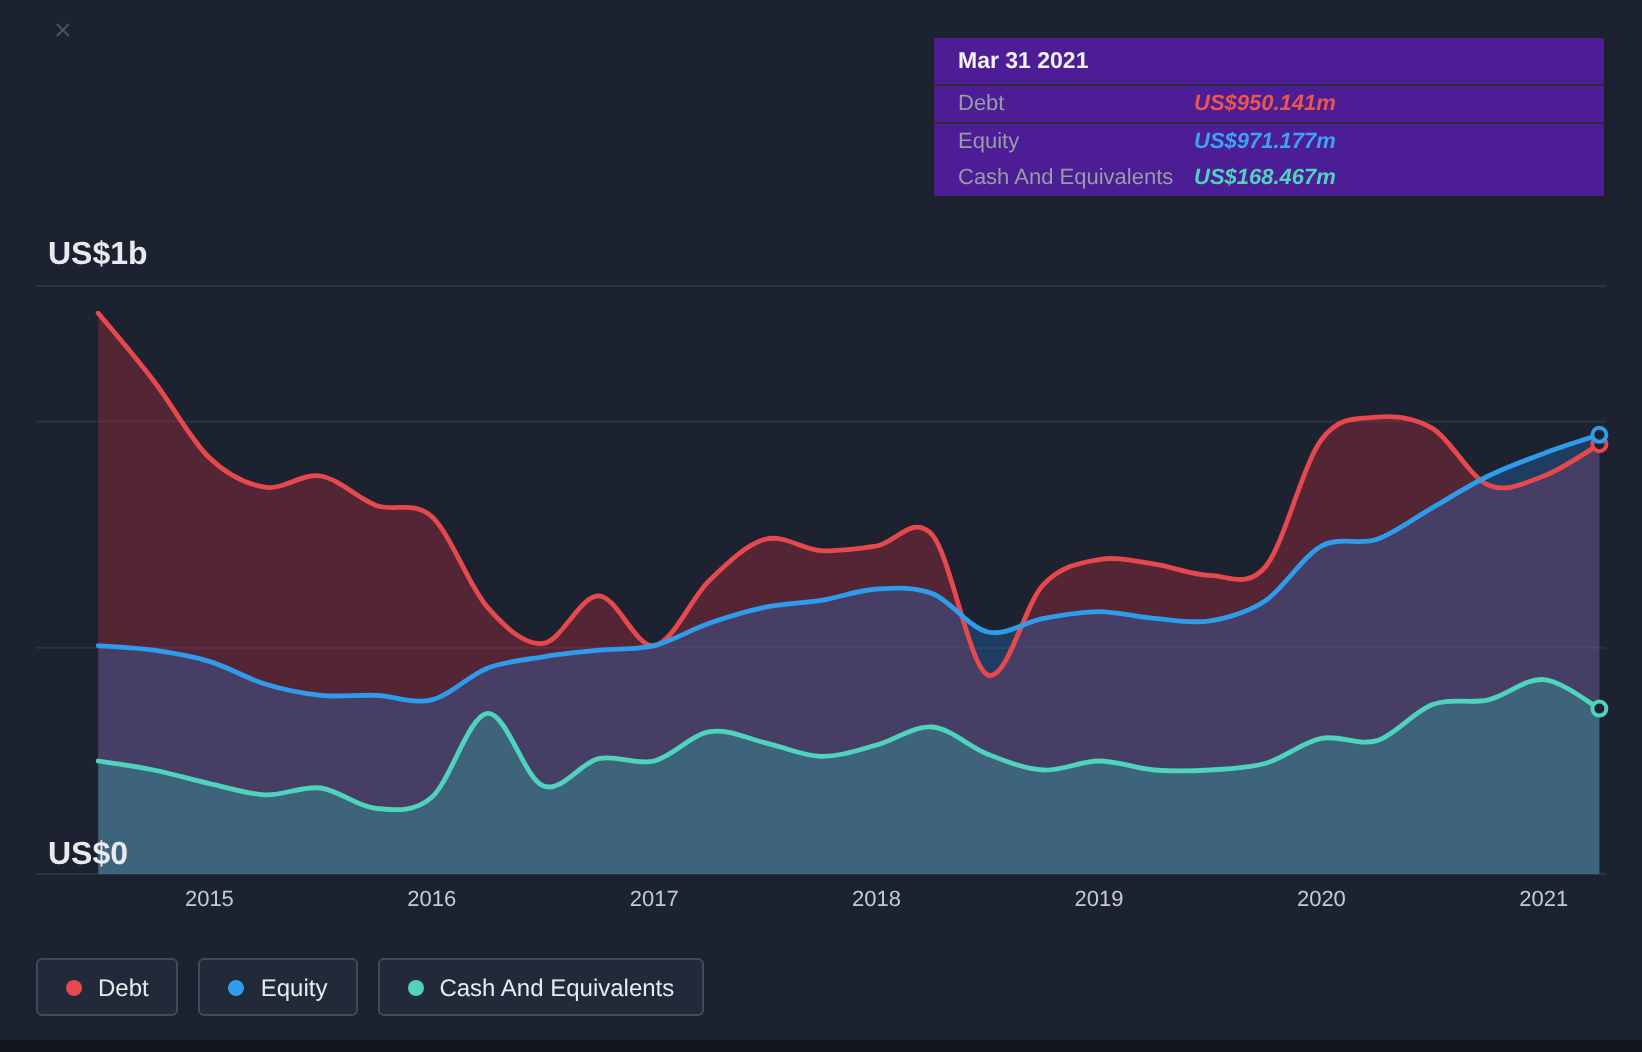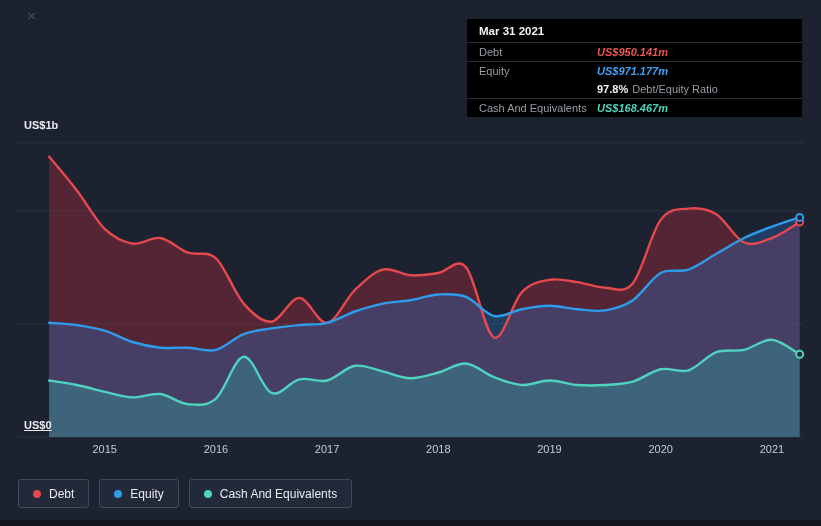--- a/index.html
+++ b/index.html
@@ -6,28 +6,28 @@
   .stage{
     position:relative;width:821px;height:526px;overflow:hidden;
     background:#1c2230;
     font-family:"Liberation Sans", sans-serif;
   }
   .close{
     position:absolute;left:27px;top:8px;color:#4a5260;font-size:15px;
     cursor:pointer;line-height:1;
   }
   .ylabel{
-    position:absolute;left:24px;color:#e8eaee;font-size:11px;font-weight:bold;
+    position:absolute;left:24px;color:#e8eaee;font-size:16px;font-weight:bold;
   }
   .ylabel.top{top:119px;}
-  .ylabel.bottom{top:419px;text-decoration:underline;}
+  .ylabel.bottom{top:419px;}
   #chart-svg{position:absolute;left:0;top:0;}
   .tooltip{
     position:absolute;top:18px;right:18px;width:337px;
-    background:#000000;border:1px solid #1e2126;border-radius:2px;
+    background:#4c1d95;border:1px solid #1e2126;border-radius:2px;
     box-sizing:border-box;z-index:5;
   }
   .tt-title{
     color:#f2f3f5;font-size:11.5px;font-weight:bold;
     padding:6px 12px 5px 12px;border-bottom:1px solid #2a2d33;
   }
   .tt-row{display:flex;align-items:baseline;padding:3px 12px;font-size:11px;}
   .tt-row.sep{border-bottom:1px solid #2a2d33;}
   .tt-label{width:118px;flex:0 0 118px;color:#969da6;}
   .tt-value{font-weight:bold;font-style:italic;}
@@ -80,26 +80,20 @@
   <div class="tooltip">
     <div class="tt-title">Mar 31 2021</div>
     <div class="tt-row sep">
       <span class="tt-label">Debt</span>
       <span class="tt-value" style="color: rgb(232, 86, 78);">US$950.141m</span>
     </div>
     <div class="tt-row">
       <span class="tt-label">Equity</span>
       <span class="tt-value" style="color: rgb(61, 161, 245); text-align: right;">US$971.177m</span>
     </div>
-    <div class="tt-row sep">
-      <span class="tt-label"></span>
-      <span>
-        <span class="tt-ratio-val">97.8%</span><span class="tt-ratio-label">Debt/Equity Ratio</span>
-      </span>
-    </div>
     <div class="tt-row">
       <span class="tt-label">Cash And Equivalents</span>
       <span class="tt-value" style="color: rgb(79, 210, 190);">US$168.467m</span>
     </div>
   </div>
 
   <div class="legend">
     <div class="legend-item">
       <span class="legend-dot" style="background-color: rgb(229, 72, 77);"></span>
       <span>Debt</span>

